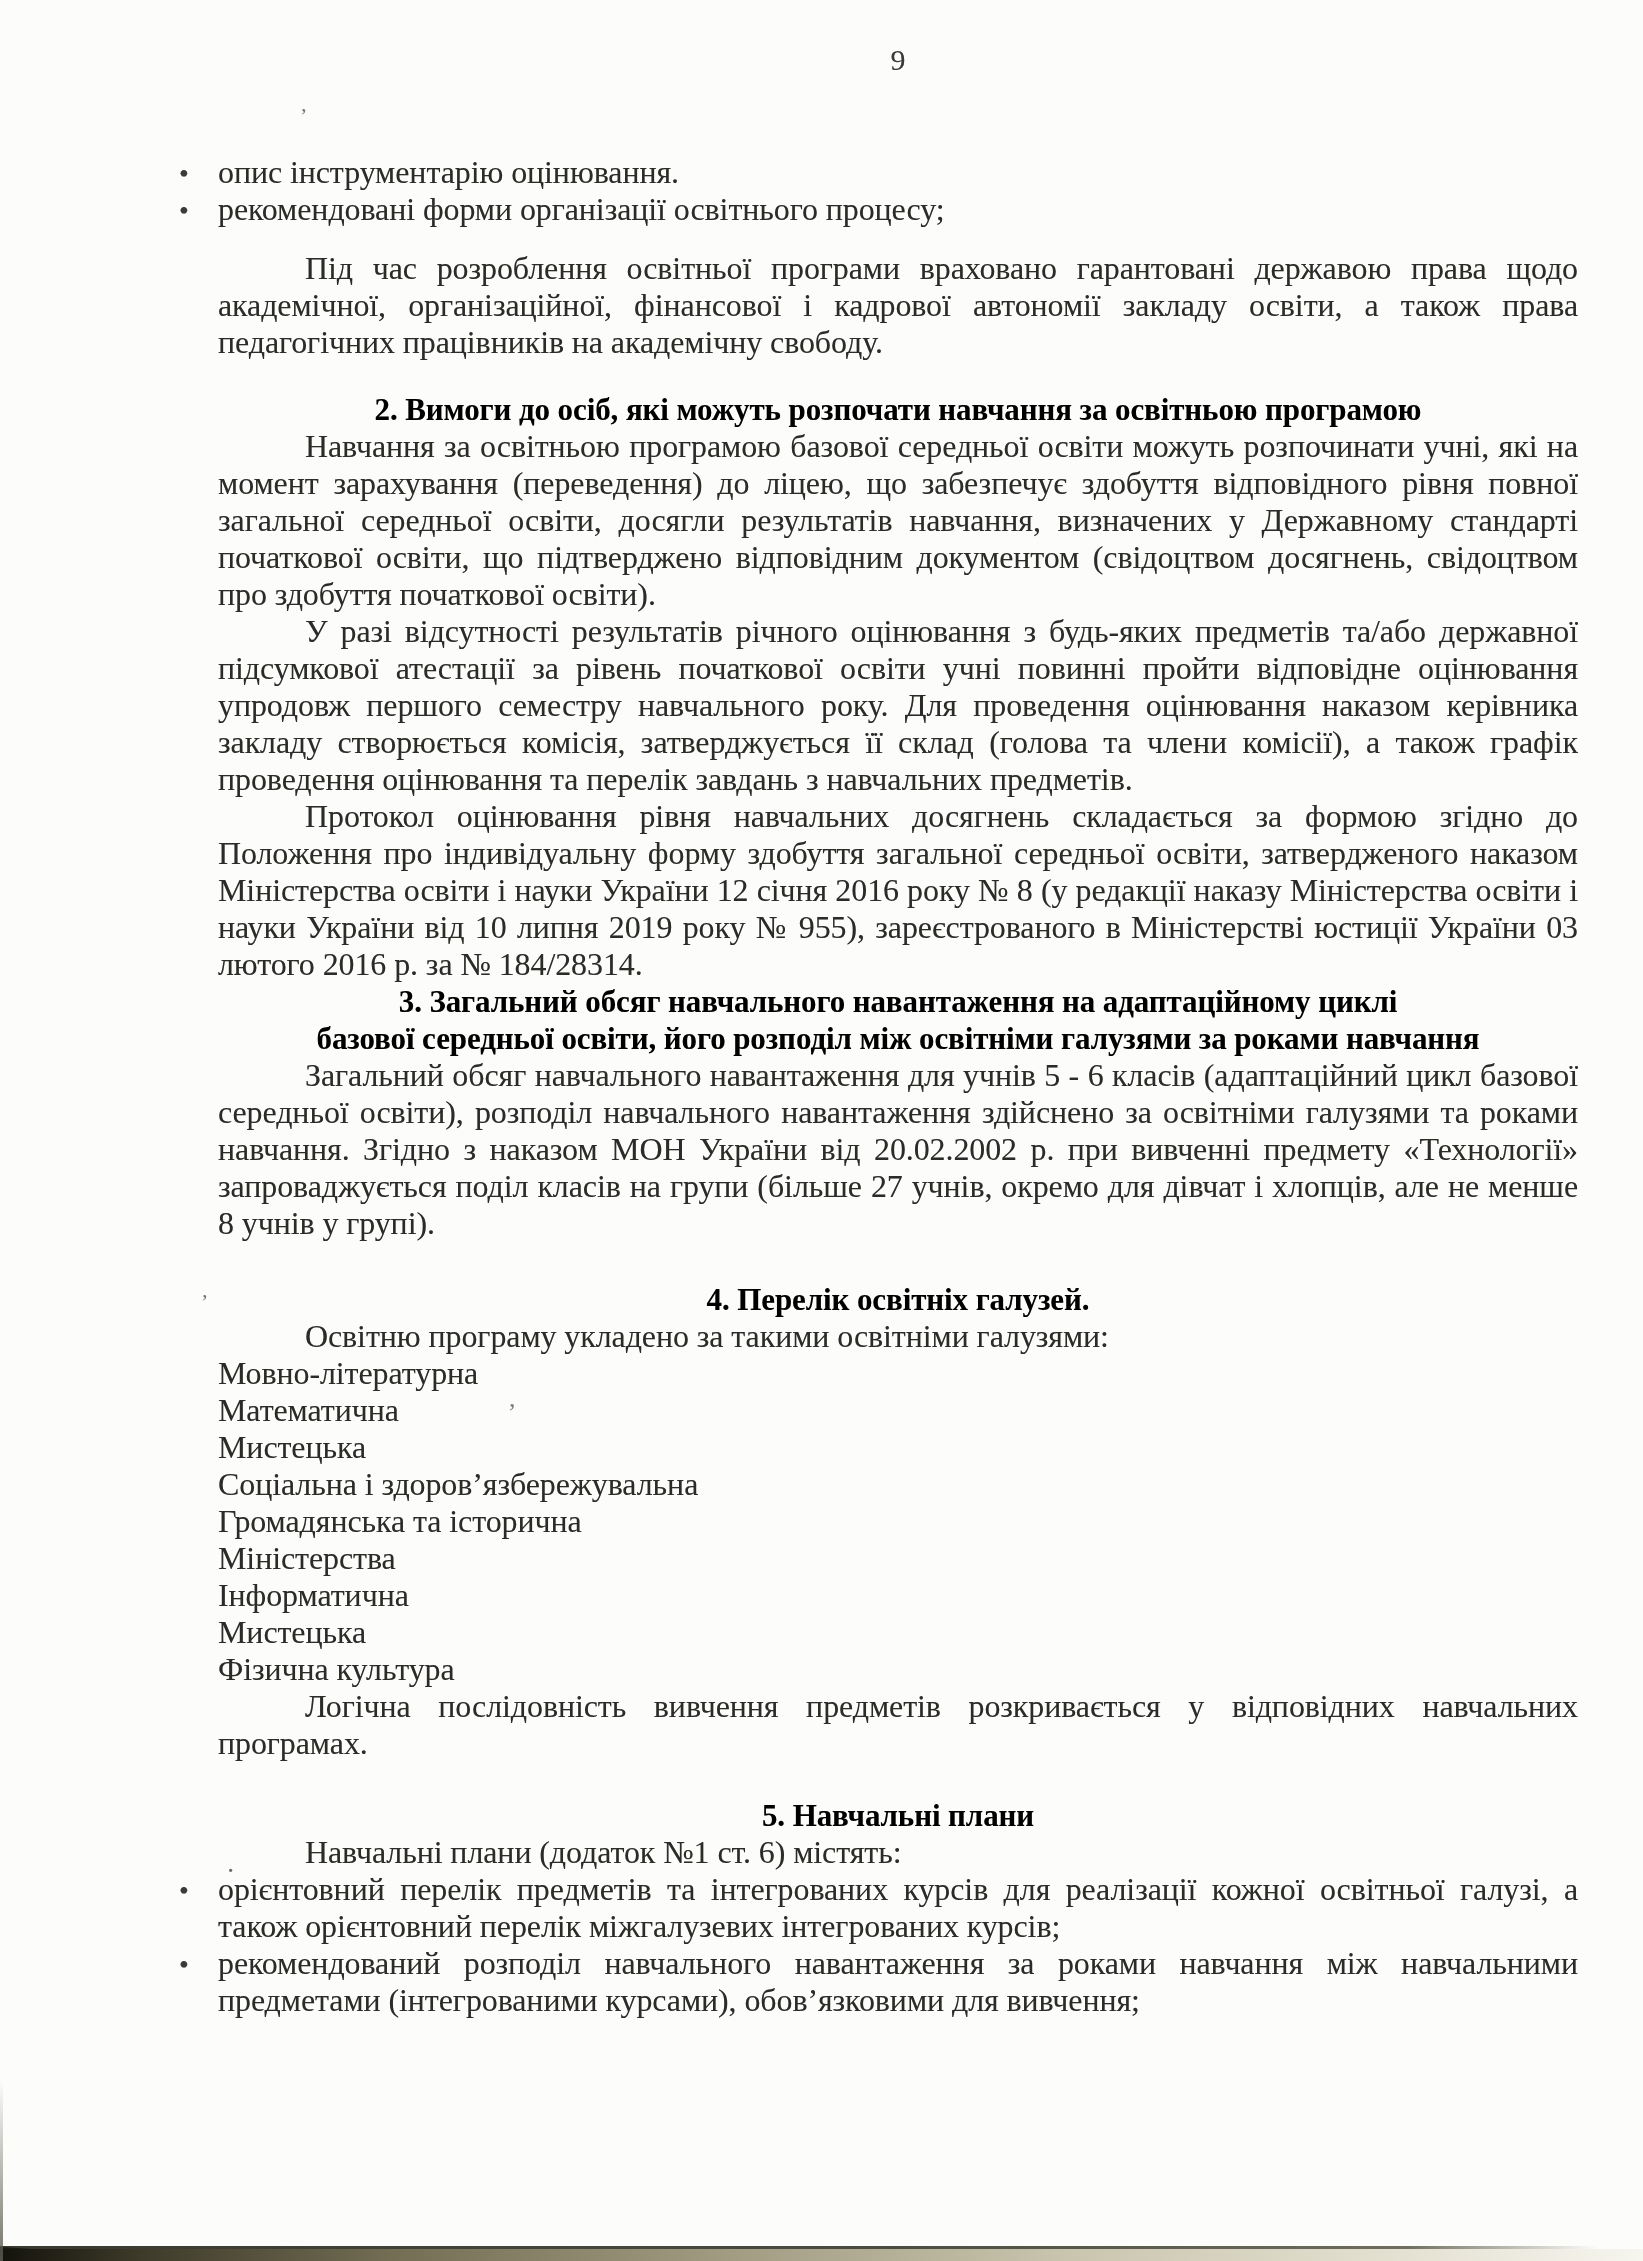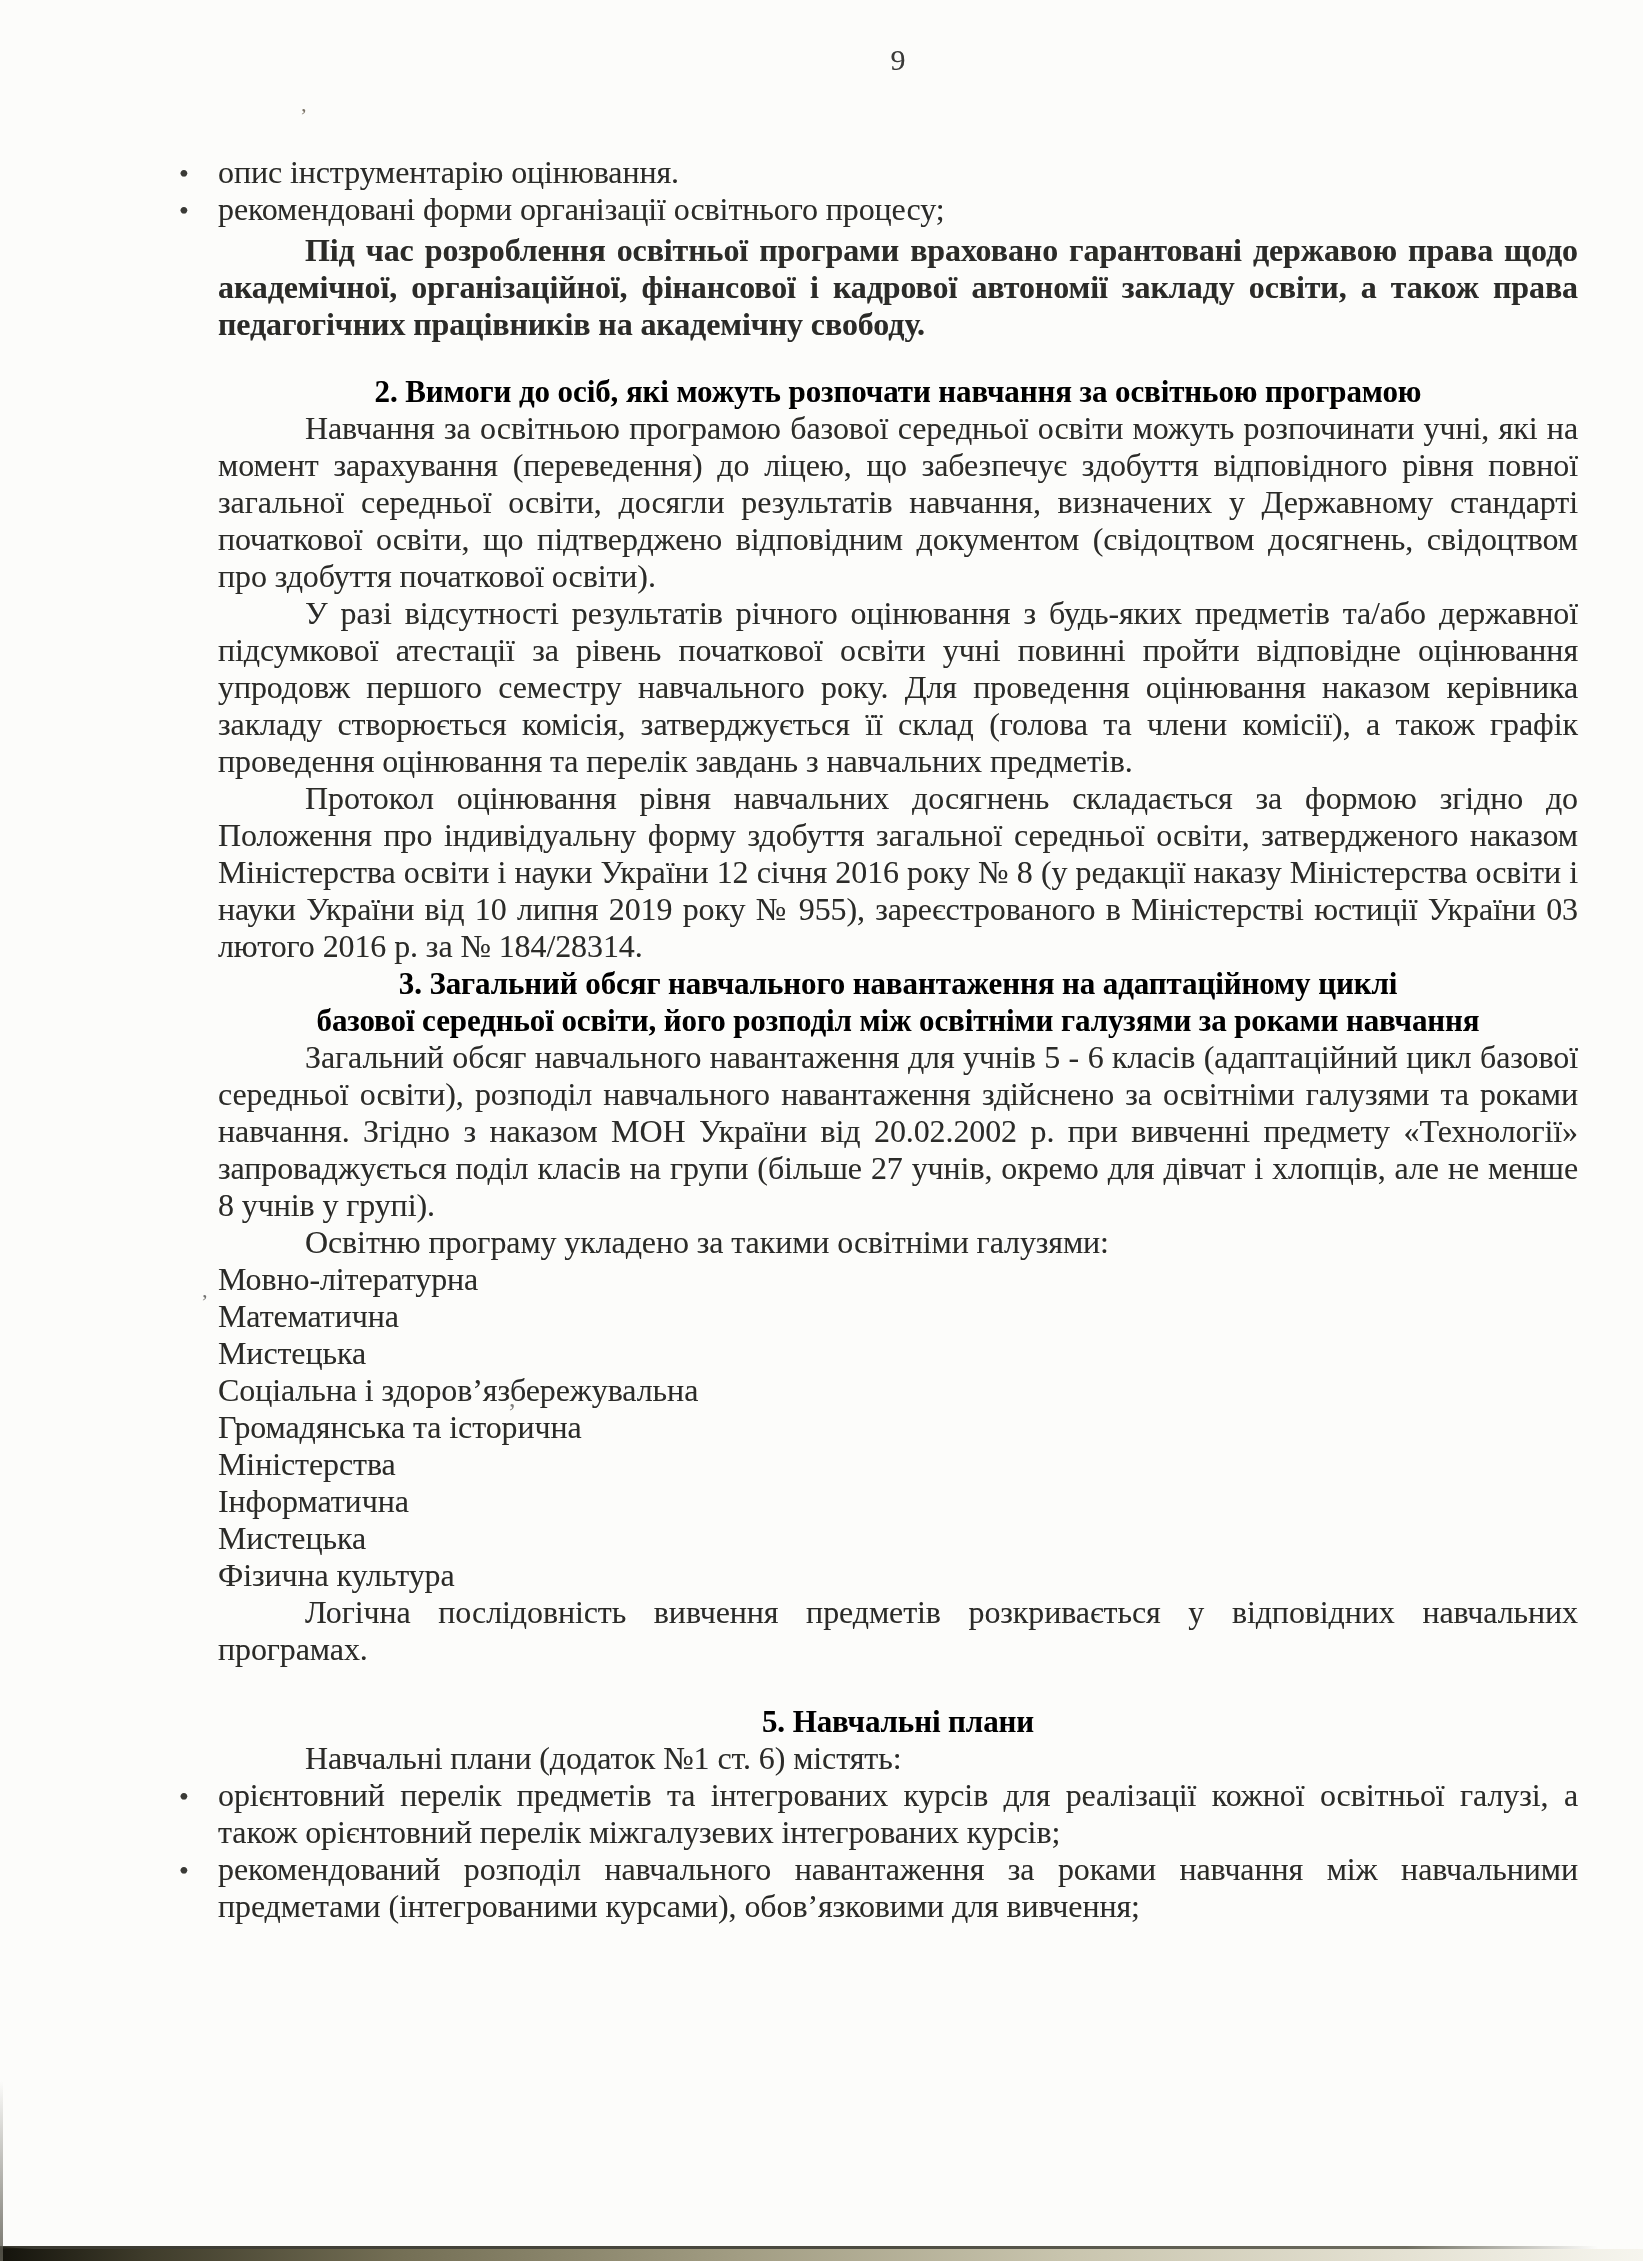--- a/index.html
+++ b/index.html
@@ -33,21 +33,21 @@
   .body-text {
     font-size: 32px;
     line-height: 37px;
     letter-spacing: -0.1px;
   }
   .para {
     text-align: justify;
     text-indent: 87px;
     margin: 0;
   }
-  .preamble { margin-top: 4px; font-weight: bold; }
+  .preamble { margin-top: 22px; }
   .heading {
     font-weight: bold;
     text-align: center;
     font-size: 31px;
     line-height: 37px;
     white-space: nowrap;
     color: #000000;
   }
   .h2 { margin-top: 30px; }
   .h3 { }
@@ -136,20 +136,21 @@
 
     <div class="heading h2">2. Вимоги до осіб, які можуть розпочати навчання за освітньою програмою</div>
     <p class="para">Навчання за освітньою програмою базової середньої освіти можуть розпочинати учні, які на момент зарахування (переведення) до ліцею, що забезпечує здобуття відповідного рівня повної загальної середньої освіти, досягли результатів навчання, визначених у Державному стандарті початкової освіти, що підтверджено відповідним документом (свідоцтвом досягнень, свідоцтвом про здобуття початкової освіти).</p>
     <p class="para">У разі відсутності результатів річного оцінювання з будь-яких предметів та/або державної підсумкової атестації за рівень початкової освіти учні повинні пройти відповідне оцінювання упродовж першого семестру навчального року. Для проведення оцінювання наказом керівника закладу створюється комісія, затверджується її склад (голова та члени комісії), а також графік проведення оцінювання та перелік завдань з навчальних предметів.</p>
     <p class="para">Протокол оцінювання рівня навчальних досягнень складається за формою згідно до Положення про індивідуальну форму здобуття загальної середньої освіти, затвердженого наказом Міністерства освіти і науки України 12 січня 2016 року № 8 (у редакції наказу Міністерства освіти і науки України від 10 липня 2019 року № 955), зареєстрованого в Міністерстві юстиції України 03 лютого 2016 р. за № 184/28314.</p>
 
     <div class="heading h3">3. Загальний обсяг навчального навантаження на адаптаційному циклі</div>
     <div class="heading">базової середньої освіти, його розподіл між освітніми галузями за роками навчання</div>
     <p class="para">Загальний обсяг навчального навантаження для учнів 5 - 6 класів (адаптаційний цикл базової середньої освіти), розподіл навчального навантаження здійснено за освітніми галузями та роками навчання. Згідно з наказом МОН України від 20.02.2002 р. при вивченні предмету «Технології» запроваджується поділ класів на групи (більше 27 учнів, окремо для дівчат і хлопців, але не менше 8 учнів у групі).</p>
 
+    <div class="heading h4">4. Перелік освітніх галузей.</div>
     <p class="intro-line">Освітню програму укладено за такими освітніми галузями:</p>
     <div class="branches">
       <div class="branch">Мовно-літературна</div>
       <div class="branch">Математична</div>
       <div class="branch">Мистецька</div>
       <div class="branch">Соціальна і здоров’язбережувальна</div>
       <div class="branch">Громадянська та історична</div>
       <div class="branch">Міністерства</div>
       <div class="branch">Інформатична</div>
       <div class="branch">Мистецька</div>

